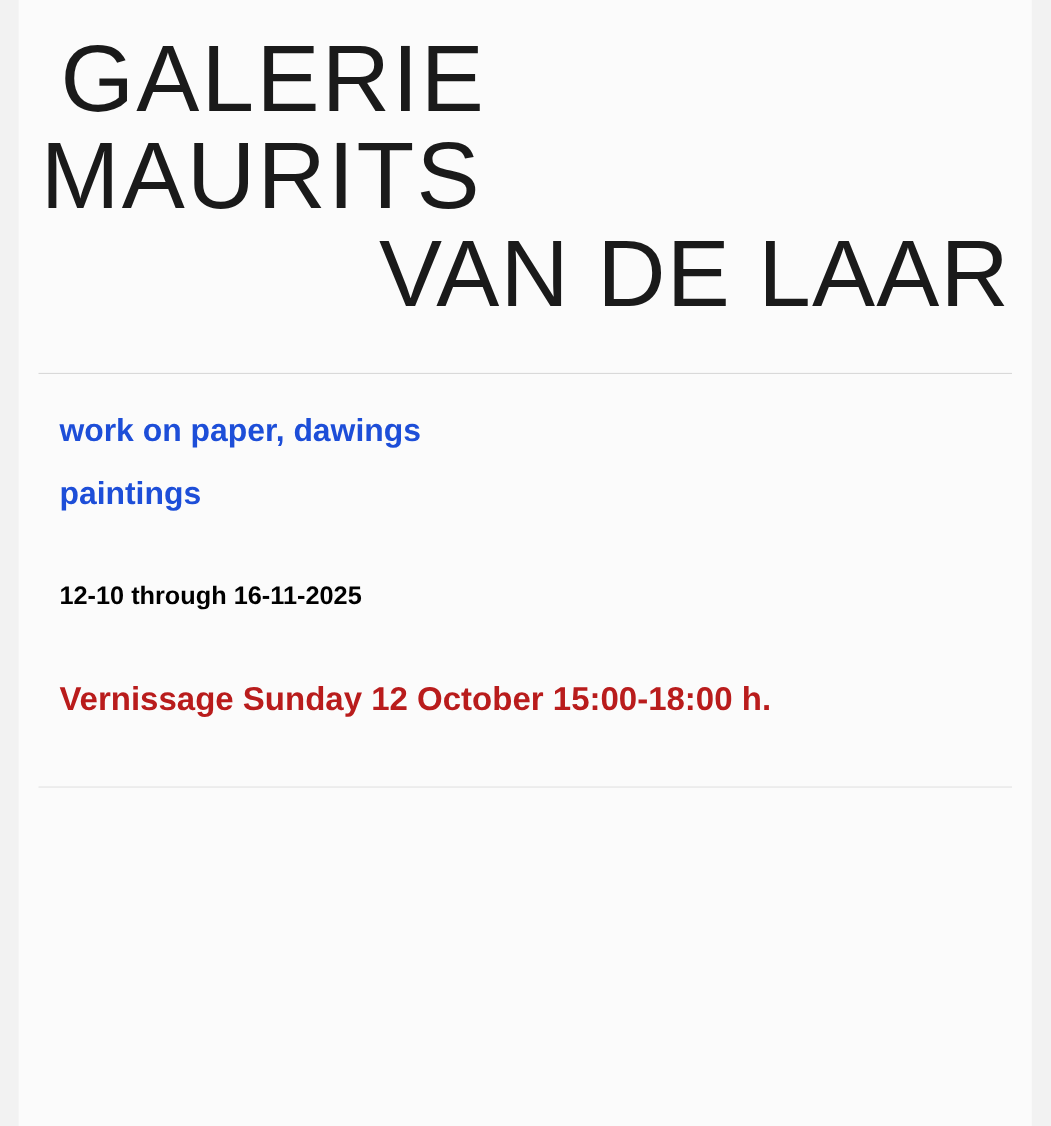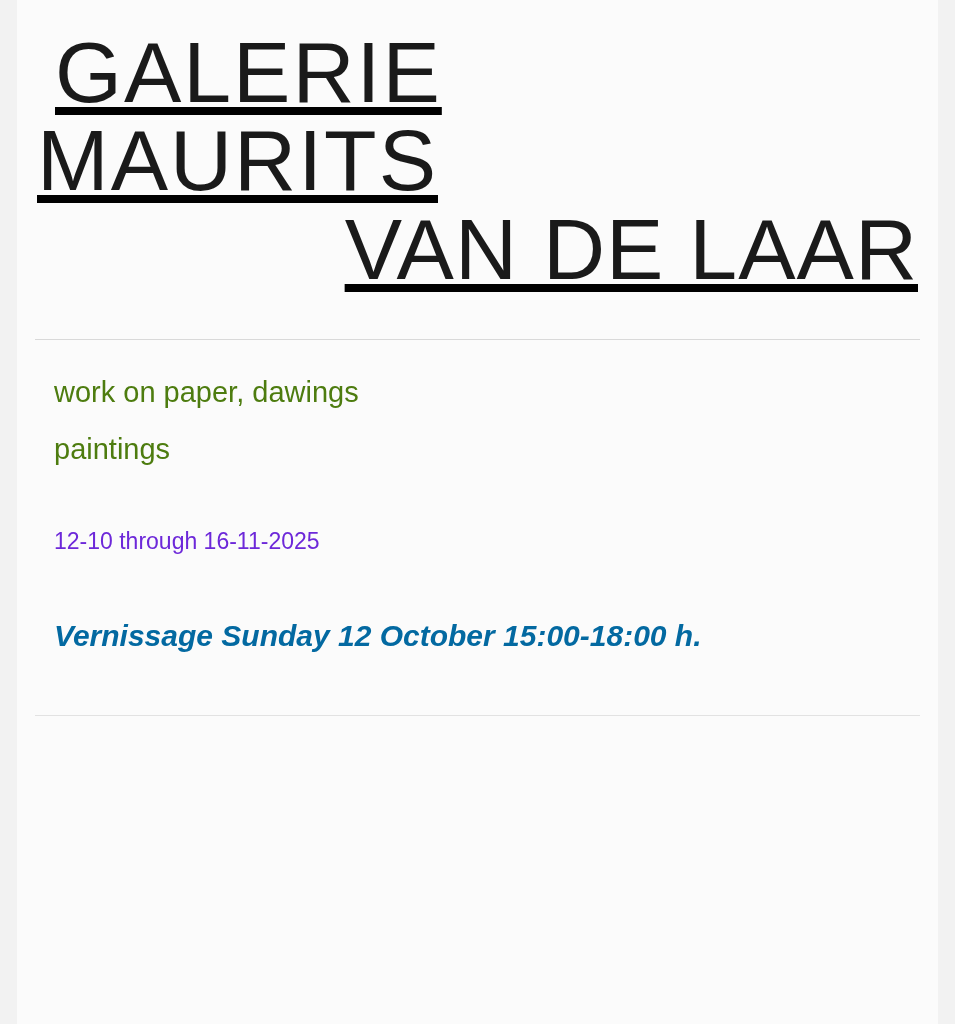--- a/index.html
+++ b/index.html
@@ -21,21 +21,20 @@
     left: 17px;
     top: 0;
     width: 921px;
     height: 1024px;
     background: #fbfbfb;
     box-sizing: border-box;
     padding: 0 0 0 0;
   }
   .logo-block {
     padding: 30px 20px 0 20px;
-    text-decoration: underline;
   }
   .logo-line {
     color: #1a1a1a;
     font-family: "Liberation Sans", sans-serif;
     font-weight: 400;
     letter-spacing: 1px;
     line-height: 0.98;
     white-space: nowrap;
   }
   .logo-line-1 {
@@ -76,39 +75,38 @@
   }
   .artists {
     font-size: 40px;
     font-weight: bold;
     color: #4a4a4a;
     margin: 8px 0 0 17px;
     letter-spacing: -0.2px;
   }
   .desc-line {
     font-size: 29px;
-    font-weight: 400;
-    color: #4d7c0f;
+    font-weight: 700;
+    color: #1d4ed8;
     margin: 36px 0 0 17px;
   }
   .desc-line + .desc-line {
     margin-top: 24px;
   }
   .dates {
     font-size: 23px;
-    font-weight: normal;
-    color: #6d28d9;
+    font-weight: bold;
+    color: #000000;
     margin: 62px 0 0 17px;
   }
   .vernissage {
     font-size: 30px;
     font-weight: bold;
-    color: #0369a1;
+    color: #b91c1c;
     margin: 64px 0 0 17px;
-    font-style: italic;
   }
   .bottom-rule {
     height: 1px;
     background: #e2e2e2;
     margin: 62px 18px 0 18px;
   }
 </style>
 </head>
 <body>
 

